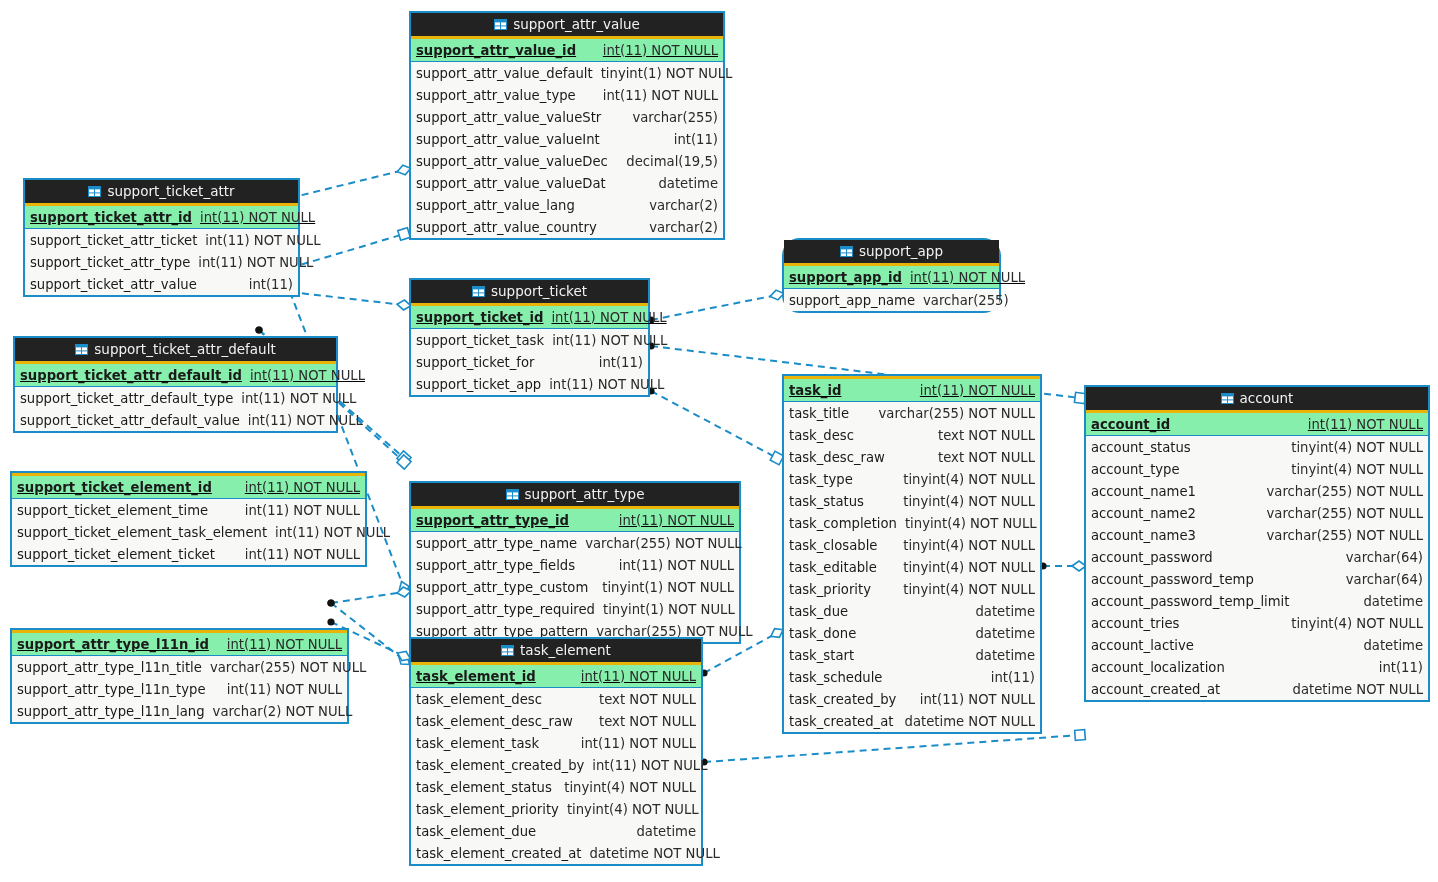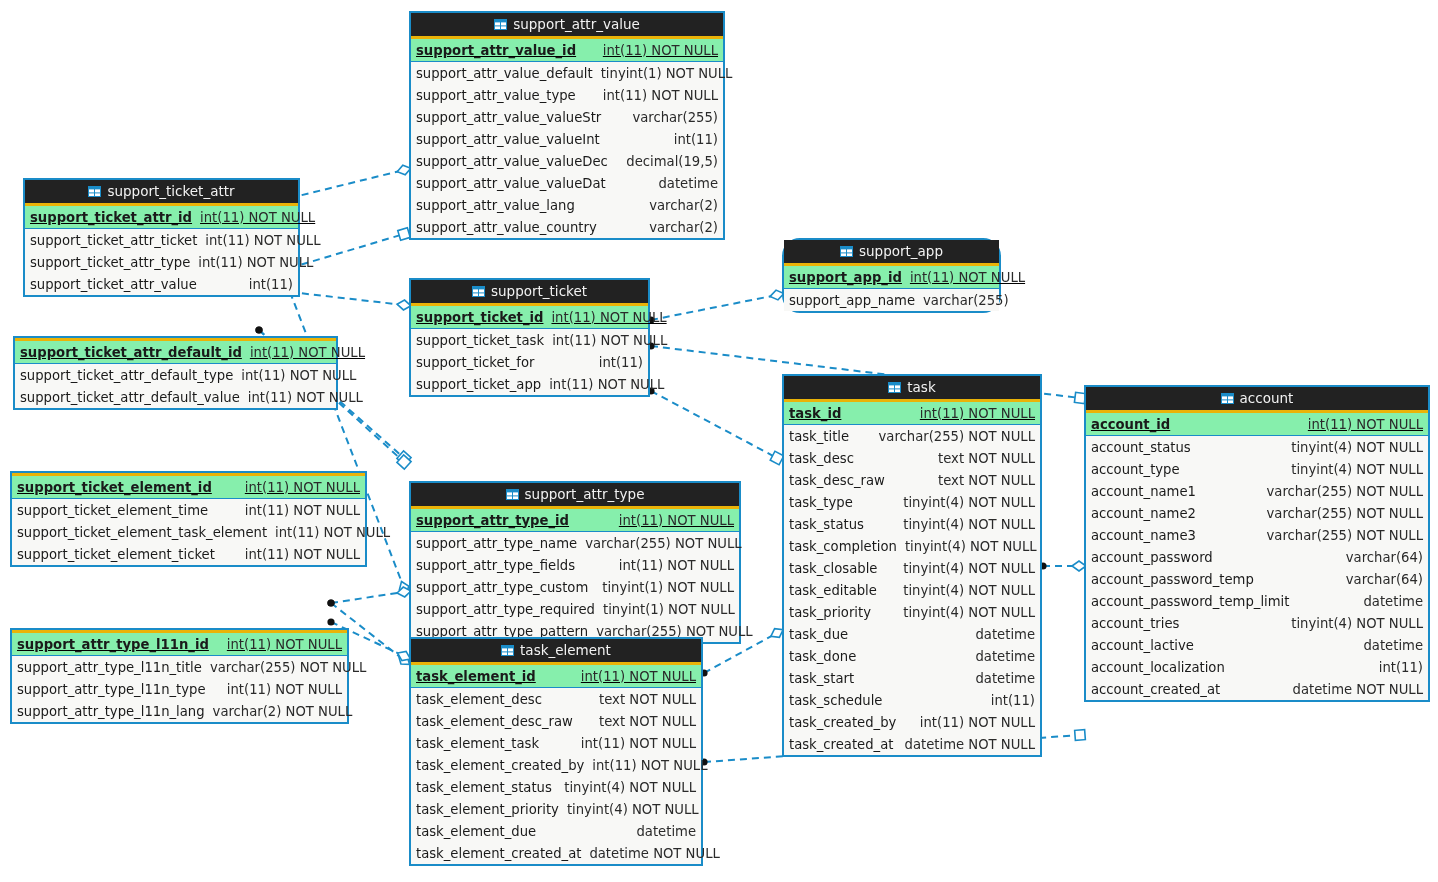--- a/index.html
+++ b/index.html
@@ -282,50 +282,50 @@
             <span class="col-name">support_ticket_for</span>
             <span class="col-type">int(11)</span>
           </div>
           <div class="row">
             <span class="col-name">support_ticket_app</span>
             <span class="col-type">int(11) NOT NULL</span>
           </div>
         </div>
       </div>
       <div class="table" style="left: 13px; top: 336px; width: 325px;">
+        <div class="tbl-header">
+          <span class="tbl-icon">
+            <svg width="13" height="11" viewBox="0 0 13 11" xmlns="http://www.w3.org/2000/svg">
+              <rect x="0" y="0" width="13" height="11" fill="#1a8cc8"></rect>
+              <rect x="1" y="3.4" width="5" height="3" fill="#ffffff"></rect>
+              <rect x="7" y="3.4" width="5" height="3" fill="#ffffff"></rect>
+              <rect x="1" y="7.4" width="5" height="2.6" fill="#ffffff"></rect>
+              <rect x="7" y="7.4" width="5" height="2.6" fill="#ffffff"></rect>
+            </svg>
+          </span>
+          <span>support_ticket_attr_default</span>
+        </div>
         <div class="pk-row">
           <div class="row">
             <span class="col-name">support_ticket_attr_default_id</span>
             <span class="col-type">int(11) NOT NULL</span>
           </div>
         </div>
         <div class="rows">
           <div class="row">
             <span class="col-name">support_ticket_attr_default_type</span>
             <span class="col-type">int(11) NOT NULL</span>
           </div>
           <div class="row">
             <span class="col-name">support_ticket_attr_default_value</span>
             <span class="col-type">int(11) NOT NULL</span>
           </div>
         </div>
       </div>
       <div class="table" style="left: 782px; top: 374px; width: 260px;">
-        <div class="tbl-header">
-          <span class="tbl-icon">
-            <svg width="13" height="11" viewBox="0 0 13 11" xmlns="http://www.w3.org/2000/svg">
-              <rect x="0" y="0" width="13" height="11" fill="#1a8cc8"></rect>
-              <rect x="1" y="3.4" width="5" height="3" fill="#ffffff"></rect>
-              <rect x="7" y="3.4" width="5" height="3" fill="#ffffff"></rect>
-              <rect x="1" y="7.4" width="5" height="2.6" fill="#ffffff"></rect>
-              <rect x="7" y="7.4" width="5" height="2.6" fill="#ffffff"></rect>
-            </svg>
-          </span>
-          <span>task</span>
-        </div>
         <div class="pk-row">
           <div class="row">
             <span class="col-name">task_id</span>
             <span class="col-type">int(11) NOT NULL</span>
           </div>
         </div>
         <div class="rows">
           <div class="row">
             <span class="col-name">task_title</span>
             <span class="col-type">varchar(255) NOT NULL</span>

